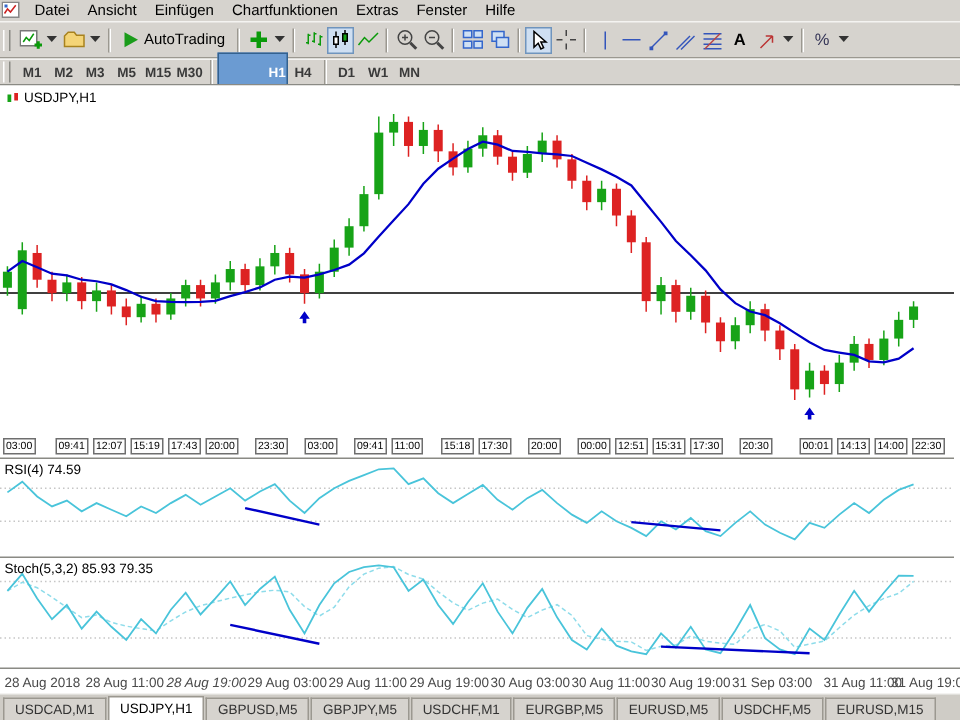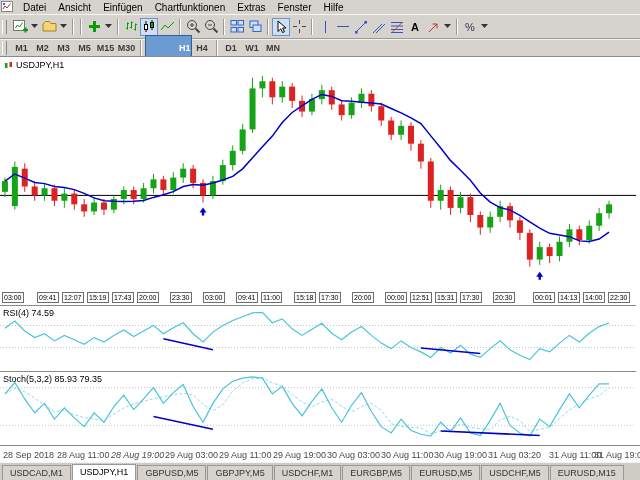--- a/index.html
+++ b/index.html
@@ -80,20 +80,26 @@
       </svg>
   </button>
   <button class="tbtn caret">
     <svg width="7" height="5">
         <polygon points="0,0 7,0 3.5,4" fill="#333"></polygon>
       </svg>
   </button>
 
   <span class="sep"></span>
 
+  <button class="tbtn wide">
+    <svg width="11" height="11">
+        <polygon points="1,0.5 10,5.5 1,10.5" fill="#1a9c1a"></polygon>
+      </svg>
+    <span>AutoTrading</span>
+  </button>
 
   <span class="sep"></span>
 
   <button class="tbtn">
     <svg width="13" height="13">
         <path d="M6.5 1 v11 M1 6.5 h11" stroke="#0a9a0a" stroke-width="3"></path>
       </svg>
   </button>
   <button class="tbtn caret">
     <svg width="7" height="5">
@@ -448,30 +454,30 @@
         <line x1="0" y1="15.600000000000001" x2="636" y2="15.600000000000001" stroke="#c6c6c6" stroke-dasharray="1,2"></line>
         <polyline points="4.951612903225806,21.9 14.854838709677418,16.229999999999997 24.758064516129032,19.800000000000004 34.66129032258064,26.099999999999998 44.564516129032256,33.03 54.46774193548387,39.75 64.37096774193547,38.07 74.27419354838709,42.9 84.1774193548387,45.42000000000001 94.08064516129032,47.099999999999994 103.98387096774194,48.56999999999999 113.88709677419354,41.85 123.79032258064515,35.97 133.69354838709674,31.77 143.59677419354836,29.249999999999996 153.49999999999997,26.73 163.4032258064516,24.629999999999995 173.3064516129032,22.53 183.20967741935482,21.479999999999997 193.11290322580643,22.53 203.01612903225805,32.4 212.91935483870964,38.699999999999996 222.82258064516125,32.82000000000001 232.72580645161287,19.17 242.62903225806448,10.769999999999996 252.5322580645161,6.779999999999999 262.4354838709677,5.729999999999997 272.33870967741933,10.980000000000002 282.2419354838709,14.130000000000004 292.14516129032256,22.53 302.04838709677415,29.88 311.9516129032258,34.919999999999995 321.8548387096774,30.09 331.75806451612897,27.36 341.6612903225806,34.29 351.5645161290322,39.75 361.46774193548384,34.71000000000001 371.37096774193543,31.14 381.2741935483871,38.28 391.17741935483866,51.72 401.0806451612903,54.239999999999995 410.9838709677419,55.49999999999999 420.8870967741935,55.919999999999995 430.7903225806451,61.59 440.6935483870967,58.86 450.59677419354836,58.019999999999996 460.49999999999994,51.93000000000001 470.4032258064516,55.49999999999999 480.3064516129032,56.76 490.20967741935476,57.6 500.1129032258064,47.73 510.016129032258,44.37 519.9193548387096,48.56999999999999 529.8225806451613,59.49 539.7258064516129,57.39 549.6290322580645,55.29 559.5322580645161,46.47 569.4354838709677,38.07 579.3387096774194,31.77 589.241935483871,26.94 599.1451612903226,23.580000000000002 609.0483870967741,15.614699999999996" fill="none" stroke="#8edcea" stroke-width="1" stroke-dasharray="3,2"></polyline>
         <polyline points="4.951612903225806,21.9 14.854838709677418,10.559999999999999 24.758064516129032,26.94 34.66129032258064,40.8 44.564516129032256,31.35 54.46774193548387,47.099999999999994 64.37096774193547,35.76 74.27419354838709,45.84 84.1774193548387,54.66 94.08064516129032,40.8 103.98387096774194,50.25 113.88709677419354,34.5 123.79032258064515,23.16 133.69354838709674,37.650000000000006 143.59677419354836,26.94 153.49999999999997,15.600000000000001 163.4032258064516,31.35 173.3064516129032,20.64 183.20967741935482,12.45 193.11290322580643,34.5 203.01612903225805,50.25 212.91935483870964,31.35 222.82258064516125,16.86 232.72580645161287,9.3 242.62903225806448,6.15 252.5322580645161,4.89 262.4354838709677,6.15 272.33870967741933,21.9 282.2419354838709,14.34 292.14516129032256,31.35 302.04838709677415,43.95 311.9516129032258,29.459999999999997 321.8548387096774,16.86 331.75806451612897,35.76 341.6612903225806,50.25 351.5645161290322,33.239999999999995 361.46774193548384,20.64 371.37096774193543,39.54 381.2741935483871,54.66 391.17741935483866,60.96 401.0806451612903,47.099999999999994 410.9838709677419,58.44 420.8870967741935,62.22 430.7903225806451,64.11 440.6935483870967,50.25 450.59677419354836,59.7 460.49999999999994,45.84 470.4032258064516,60.96 480.3064516129032,63.48 490.20967741935476,48.36 500.1129032258064,31.35 510.016129032258,53.400000000000006 519.9193548387096,60.96 529.8225806451613,64.11 539.7258064516129,47.099999999999994 549.6290322580645,54.66 559.5322580645161,37.650000000000006 569.4354838709677,21.9 579.3387096774194,35.76 589.241935483871,23.16 599.1451612903226,11.82 609.0483870967741,11.864099999999995" fill="none" stroke="#49c4da" stroke-width="1.2"></polyline>
         <line x1="153.49999999999997" y1="44.580000000000005" x2="212.91935483870964" y2="57.18" stroke="#0000c8" stroke-width="1.6"></line>
         <line x1="440.6935483870967" y1="59.07" x2="539.7258064516129" y2="63.48" stroke="#0000c8" stroke-width="1.6"></line>
       </svg>
     <div class="osclabel">Stoch(5,3,2) 85.93 79.35</div>
   </div>
 
   <div id="daterow">
-      <span class="dlab" style="left: 3px;">28 Sep 2018</span>
+      <span class="dlab" style="left: 3px;">28 Aug 2018</span>
       <span class="dlab" style="left: 57px;">28 Aug 11:00</span>
       <span class="dlab" style="left: 111px; font-style: italic;">28 Aug 19:00</span>
       <span class="dlab" style="left: 165px;">29 Aug 03:00</span>
       <span class="dlab" style="left: 219px;">29 Aug 11:00</span>
       <span class="dlab" style="left: 273px;">29 Aug 19:00</span>
       <span class="dlab" style="left: 327px;">30 Aug 03:00</span>
       <span class="dlab" style="left: 381px;">30 Aug 11:00</span>
       <span class="dlab" style="left: 434px;">30 Aug 19:00</span>
-      <span class="dlab" style="left: 488px;">31 Aug 03:20</span>
+      <span class="dlab" style="left: 488px;">31 Sep 03:00</span>
       <span class="dlab" style="left: 549px;">31 Aug 11:00</span>
       <span class="dlab" style="left: 594px;">31 Aug 19:00</span>
     </div>
 </div>
 
 <div class="tabbar" id="tabbar">
     <span class="tab">USDCAD,M1</span>
     <span class="tab active">USDJPY,H1</span>
     <span class="tab">GBPUSD,M5</span>
     <span class="tab">GBPJPY,M5</span>

